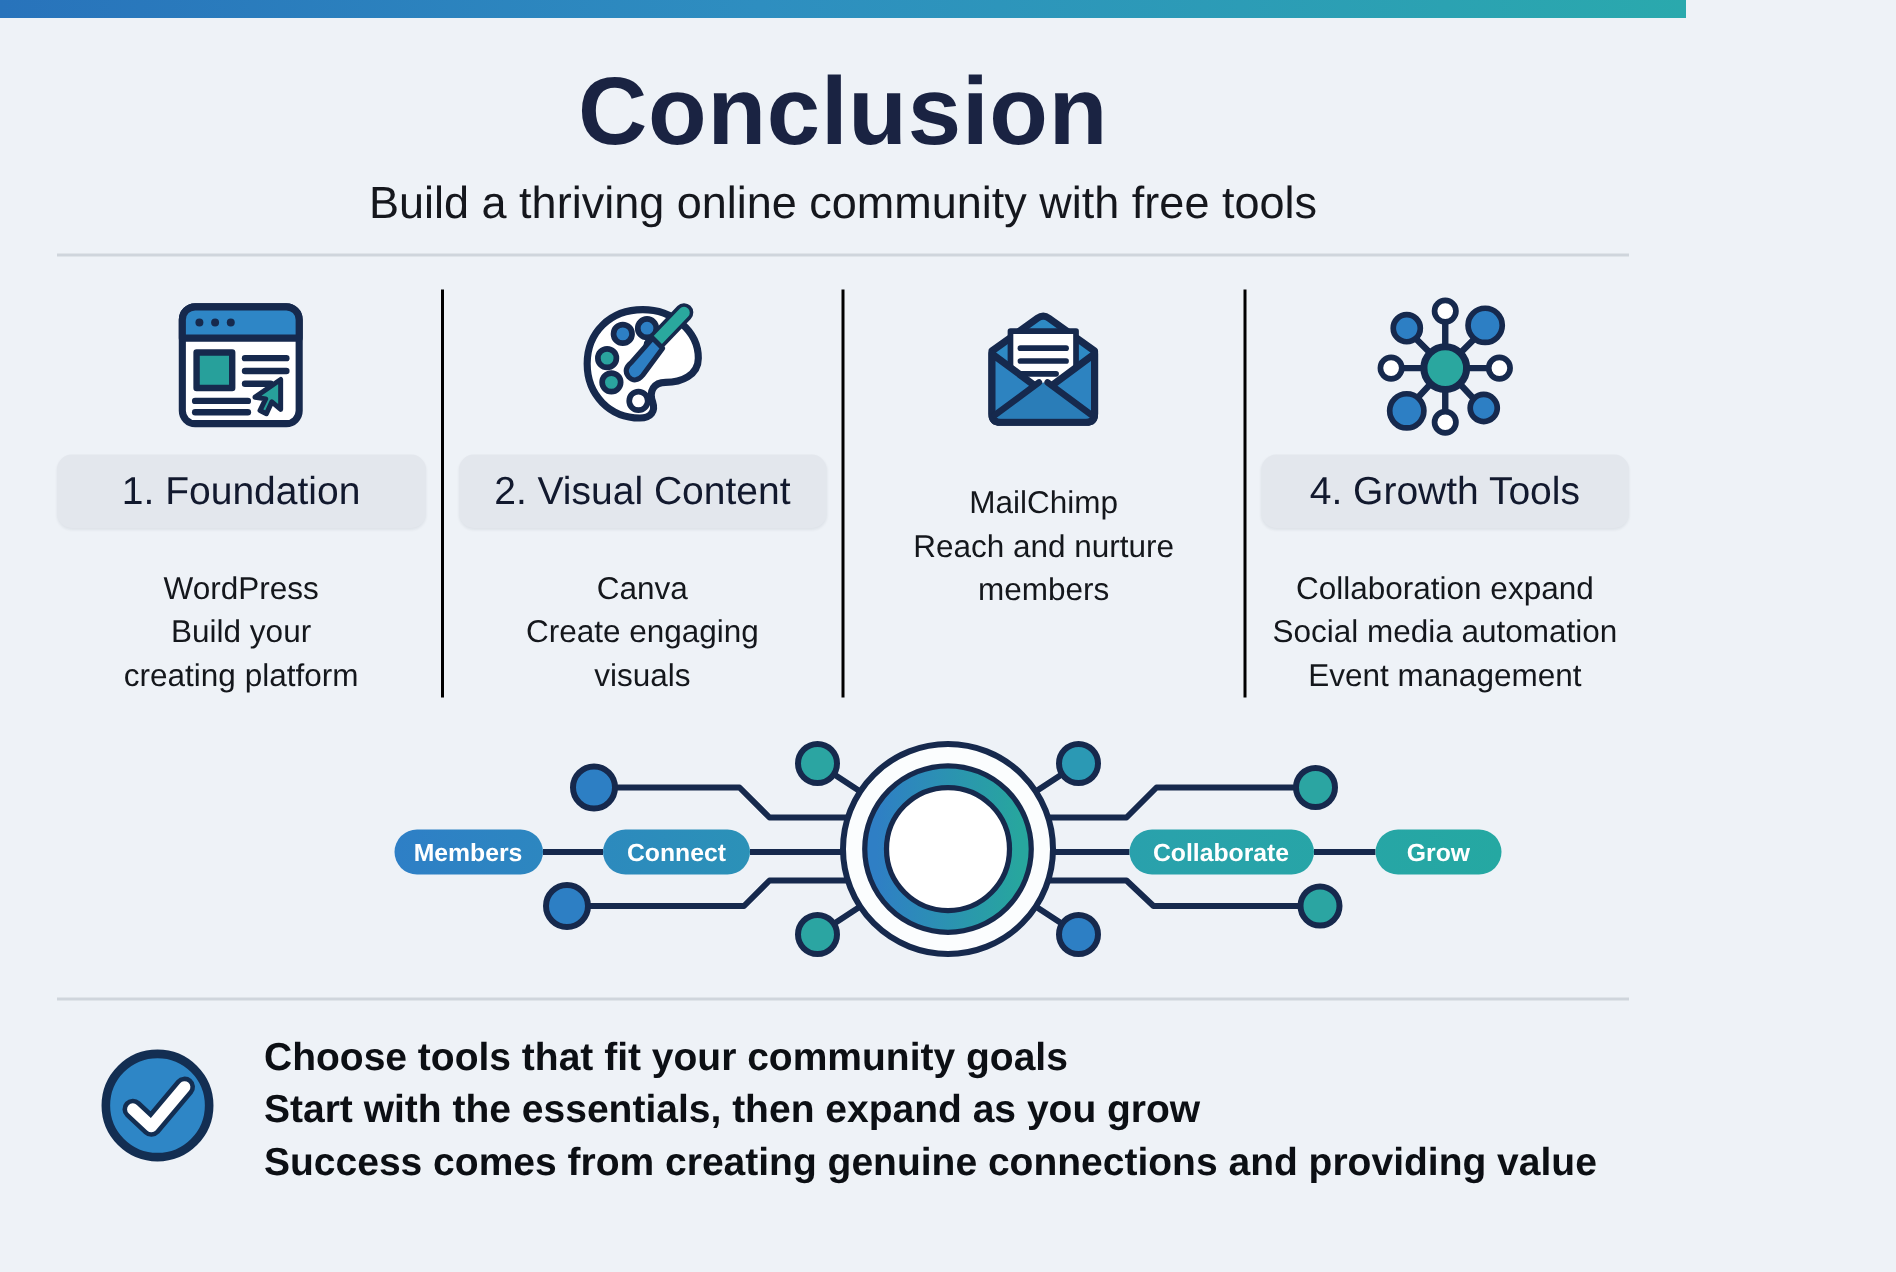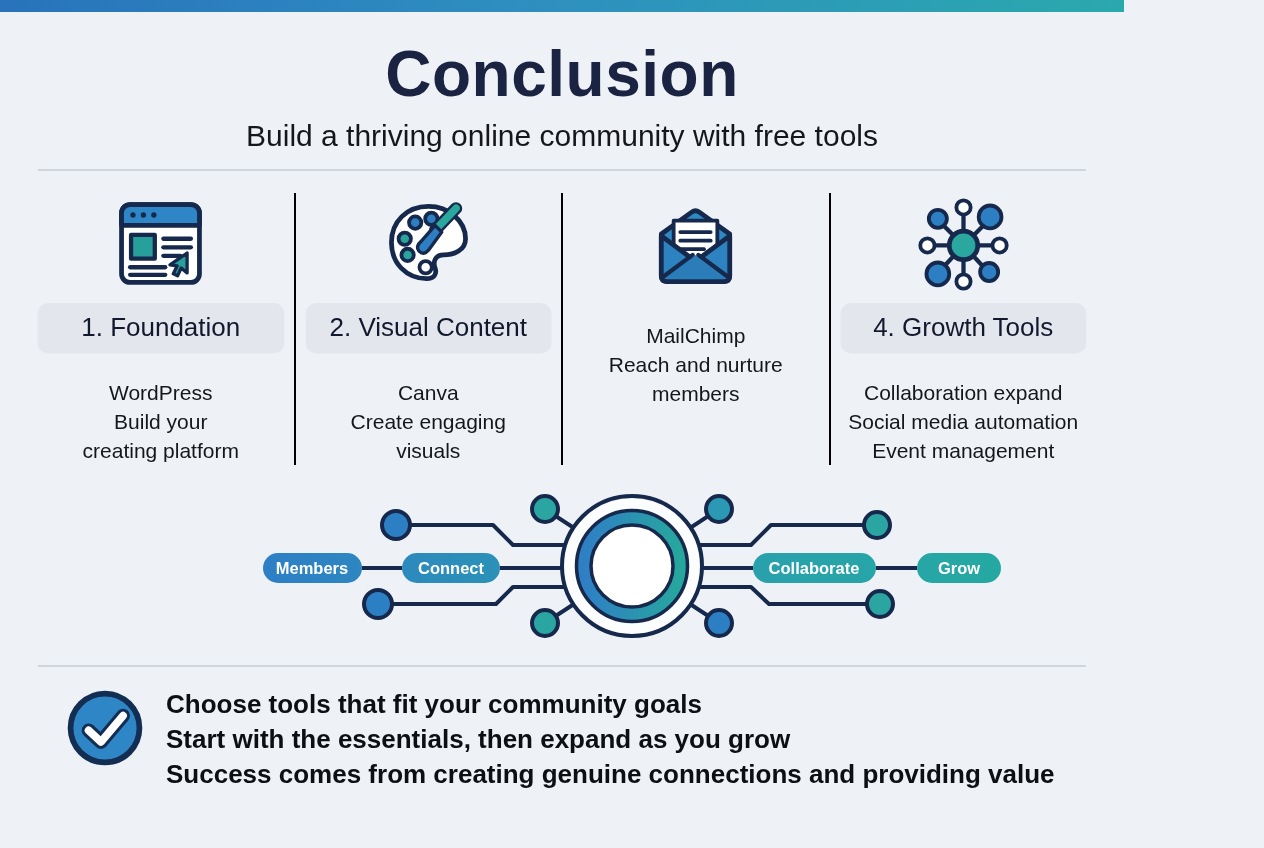--- a/index.html
+++ b/index.html
@@ -16,21 +16,21 @@
   .col{flex:1 1 0;min-width:0;}
   .col + .col{border-left:2px solid #000000;}
   .icon-box{height:102px;display:flex;align-items:center;justify-content:center;}
   .pill{margin:8px 10px 0;background:#e3e7ed;border-radius:10px;text-align:center;
         font-size:26px;font-weight:400;color:#12192e;padding:9px 2px;
         box-shadow:0 1px 2px rgba(16,24,40,.07);white-space:nowrap;}
   .desc{margin-top:26px;text-align:center;font-size:21px;line-height:29px;color:#14171c;}
   .diagram{margin-top:11px;}
   .diagram svg{display:block;}
   .diagram text{font:600 16.5px "Liberation Sans",sans-serif;fill:#ffffff;}
-  .takeaways{display:flex;gap:20px;padding:20px 30px 0 64px;}
+  .takeaways{display:flex;align-items:center;gap:30px;padding:20px 30px 0 64px;}
   .takeaway-lines{font-size:26px;font-weight:800;color:#0c0f14;line-height:35px;}
 </style>
 </head>
 <body>
 
 <div class="page">
   <div class="topbar"></div>
 
   <header>
     <h1>Conclusion</h1>

